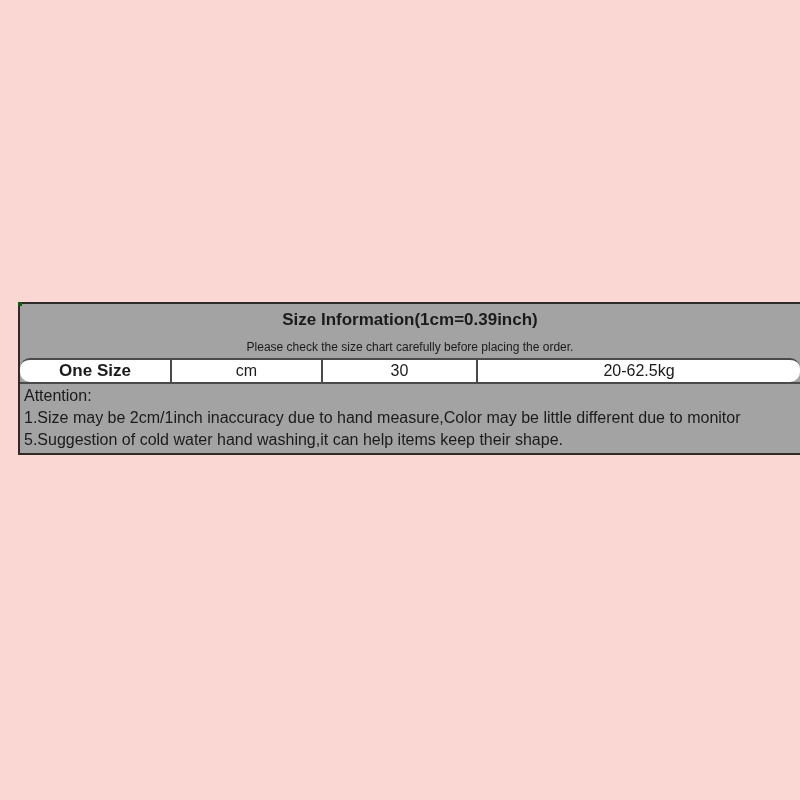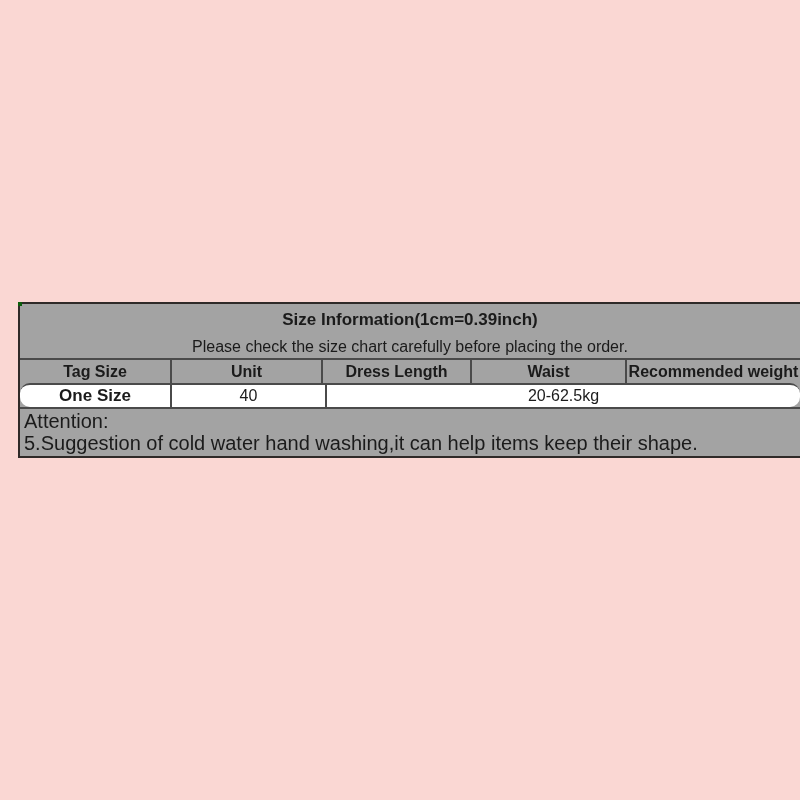--- a/index.html
+++ b/index.html
@@ -25,21 +25,21 @@
     background:#0b5e0b;
   }
   .title-row {
     height:32px;
     display:flex; align-items:center; justify-content:center;
     font-size:17px; font-weight:bold;
   }
   .subtitle-row {
     height:22px;
     display:flex; align-items:center; justify-content:center;
-    font-size:16px;
+    font-size:12px;
   }
   .header-row, .data-row { display:flex; border-top:2px solid #4a4a4a; }
   .header-row { height:25px; }
   .data-row   { height:24px; background:#ffffff;border-radius:10px; }
   .cell {
     display:flex; align-items:center; justify-content:center;
     font-size:16px;
     overflow:hidden;
     white-space:nowrap;
   }
@@ -49,47 +49,42 @@
   .c2 { width:149px; }
   .c3 { width:155px; }
   .c4 { flex:1; }
   .header-row .cell { font-weight:bold; }
   .data-row .c0 { font-weight:bold; font-size:17px; }
   .attention {
     border-top:2px solid #4a4a4a;
     padding:1px 4px 2px 4px;
   }
   .attention-line {
-    font-size:20px;
+    font-size:16px;
     line-height:22px;
     white-space:nowrap;
     overflow:hidden;
   }
 </style>
 </head>
 <body>
 
 <div class="size-table">
   <div class="corner-artifact"></div>
 
   <div class="title-row">Size Information(1cm=0.39inch)</div>
 
   <div class="subtitle-row">Please check the size chart carefully before placing the order.</div>
 
-  <div class="header-row">
-    <div class="cell c0">Tag Size</div>
-    <div class="cell c1">Unit</div>
-    <div class="cell c2">Dress Length</div>
-    <div class="cell c3">Waist</div>
-    <div class="cell c4">Recommended weight</div>
-  </div>
 
   <div class="data-row">
     <div class="cell c0">One Size</div>
-    <div class="cell c3">40</div>
+    <div class="cell c1">cm</div>
+    <div class="cell c3">30</div>
     <div class="cell c4">20-62.5kg</div>
   </div>
 
   <div class="attention">
     <div class="attention-line">Attention:</div>
+    <div class="attention-line">1.Size may be 2cm/1inch inaccuracy due to hand measure,Color may be little different due to monitor</div>
     <div class="attention-line">5.Suggestion of cold water hand washing,it can help items keep their shape.</div>
   </div>
 </div>
 
 </body></html>

